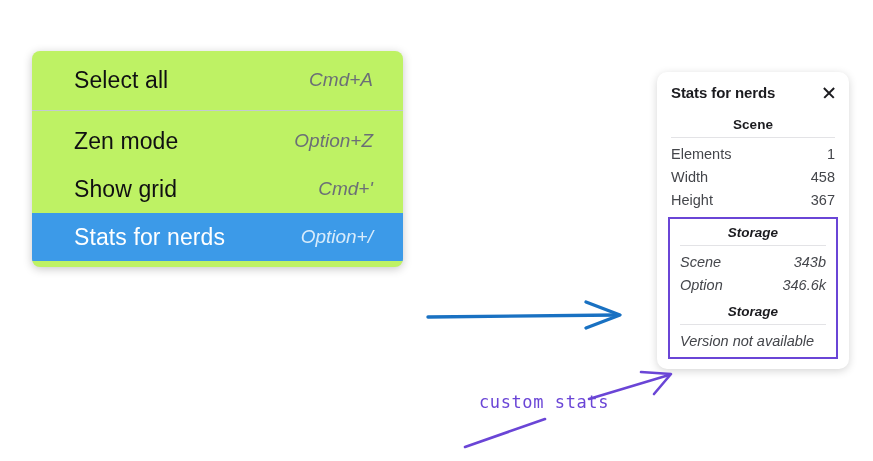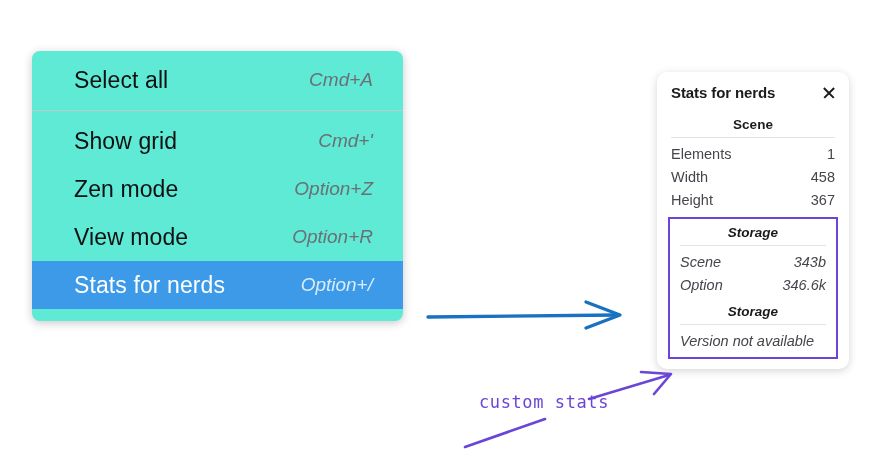--- a/index.html
+++ b/index.html
@@ -15,25 +15,25 @@
     font-family: "Liberation Sans", sans-serif;
     -webkit-font-smoothing: antialiased;
   }
 
   
   #context-menu {
     position: absolute;
     left: 32px;
     top: 51px;
     width: 371px;
-    background: #5eead4;
+    background: #bef264;
     border-radius: 8px;
     box-shadow: 0 2px 10px rgba(0,0,0,0.22);
     overflow: hidden;
-    padding: 5px 0 12px 0;
+    padding: 5px 0 6px 0;
   }
   .menu-section {
     padding: 0;
   }
   .menu-section + .menu-section {
     border-top: 1px solid #c3c9d1;
     padding-top: 6px;
   }
   .menu-section:first-child {
     padding-bottom: 6px;
@@ -180,30 +180,26 @@
 
   <div class="menu-section">
     <div class="menu-item">
       <span class="menu-label">Select all</span>
       <span class="menu-shortcut">Cmd+A</span>
     </div>
   </div>
 
   <div class="menu-section">
     <div class="menu-item">
+      <span class="menu-label">Zen mode</span>
+      <span class="menu-shortcut">Option+Z</span>
+    </div>
+    <div class="menu-item">
       <span class="menu-label">Show grid</span>
       <span class="menu-shortcut">Cmd+'</span>
-    </div>
-    <div class="menu-item">
-      <span class="menu-label">Zen mode</span>
-      <span class="menu-shortcut">Option+Z</span>
-    </div>
-    <div class="menu-item">
-      <span class="menu-label">View mode</span>
-      <span class="menu-shortcut">Option+R</span>
     </div>
     <div class="menu-item selected">
       <span class="menu-label">Stats for nerds</span>
       <span class="menu-shortcut">Option+/</span>
     </div>
   </div>
 
 </div>
 
 <div id="stats-panel">

